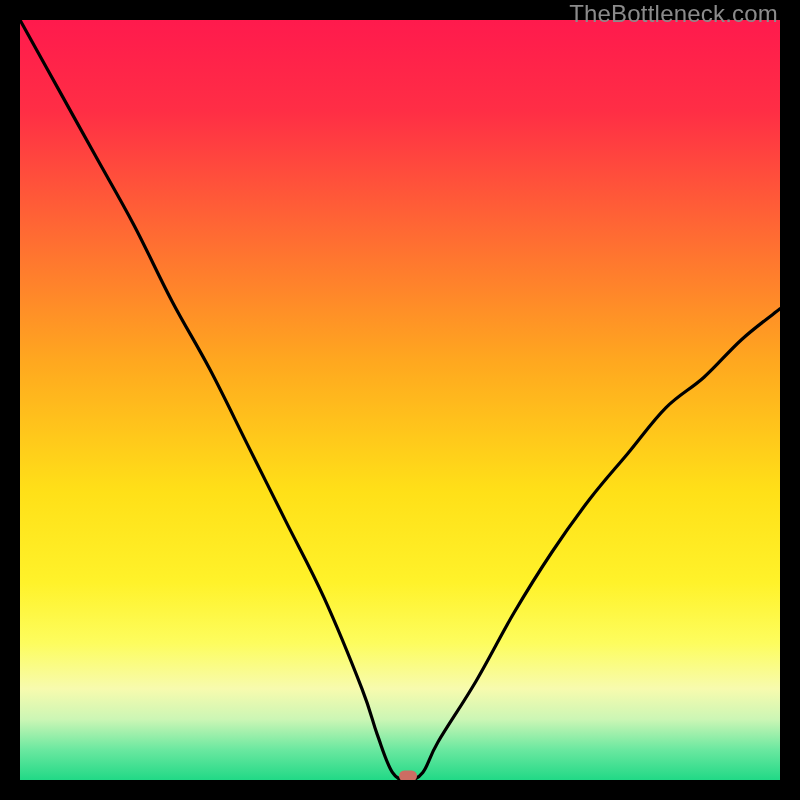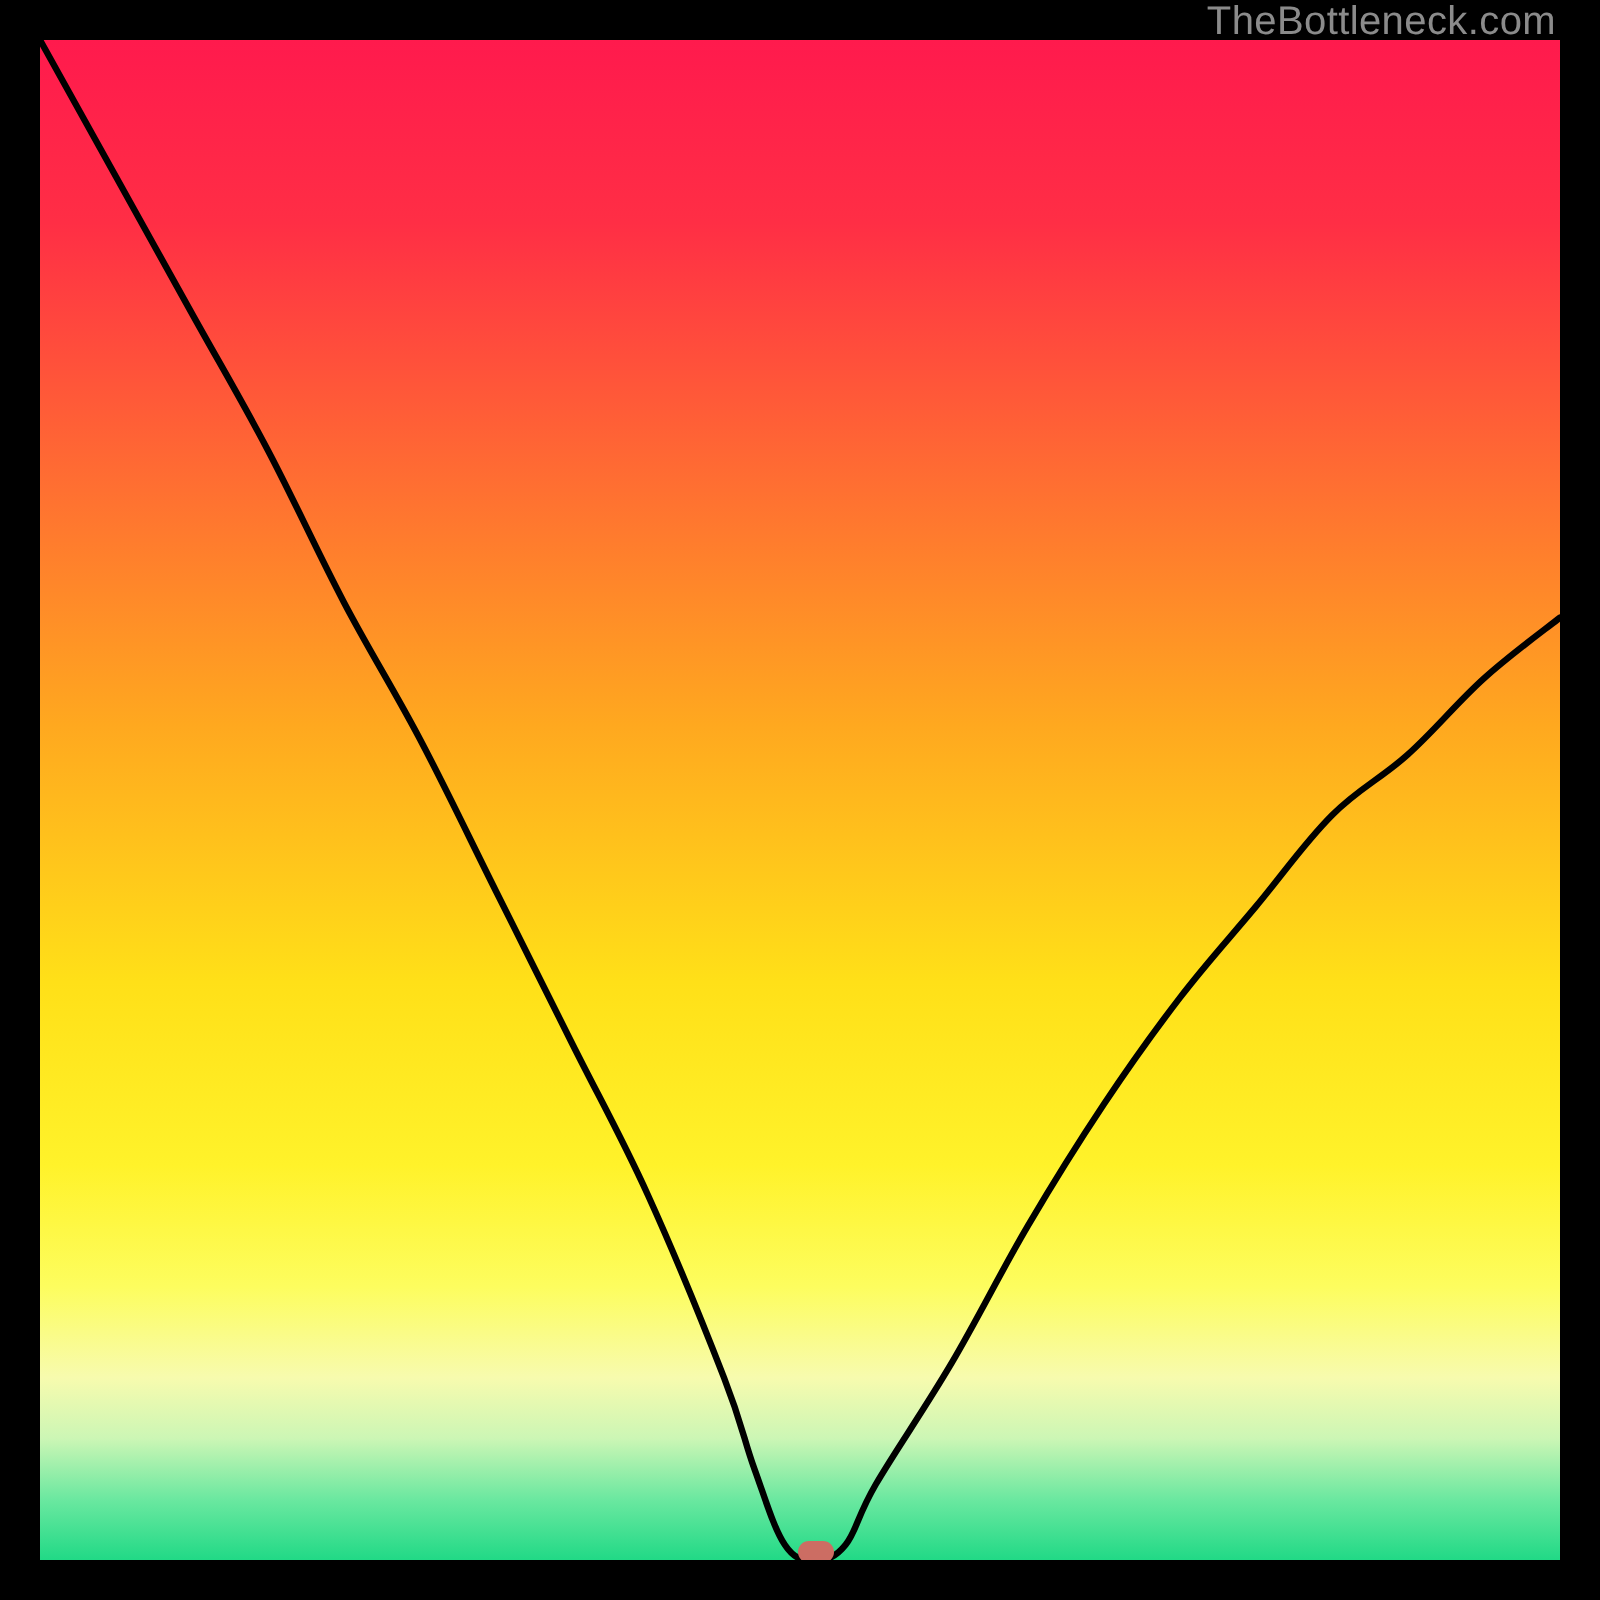--- a/index.html
+++ b/index.html
@@ -43,21 +43,21 @@
     width: 18px;
     height: 11px;
     border-radius: 6px;
     transform: translate(-50%, -50%);
   }
   .watermark {
     position: absolute;
     top: 0px;
     right: 22px;
     font-family: Arial, Helvetica, sans-serif;
-    font-size: 20px;
+    font-size: 24px;
     font-weight: 400;
     color: #8b8b8b;
     letter-spacing: 0.2px;
   }
 </style>
 </head>
 <body>
 <div class="frame">
 
   <div class="plot-area">

